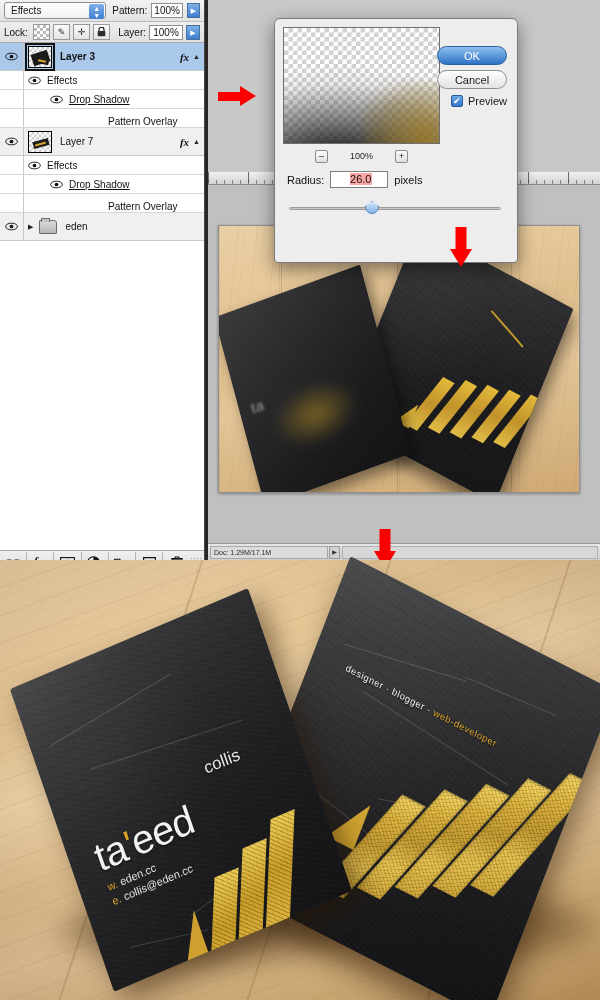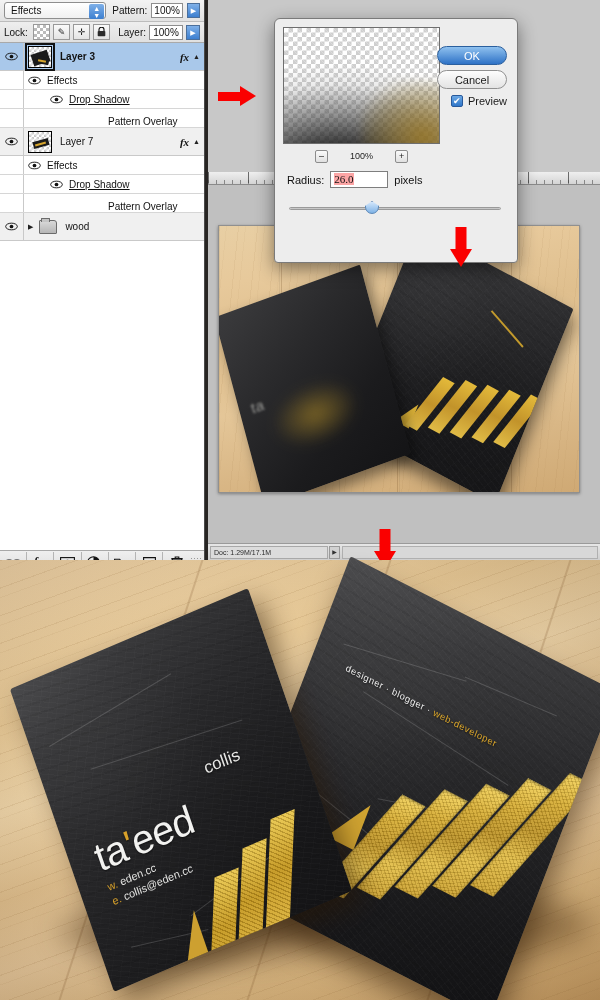--- a/index.html
+++ b/index.html
@@ -417,30 +417,30 @@
   }
   .gb-check-box {
     width: 12px; height: 12px;
     background: linear-gradient(#6ca8e4, #2f76c9);
     border: 1px solid #27599b; border-radius: 2px;
     color: #fff; font-size: 9px; line-height: 10px; text-align: center;
   }
   .gb-check-label { font-size: 11px; color: #1a1a1a; text-align: right; }
   .gb-radius-row {
     position: absolute; left: 12px; top: 152px;
-    display: flex; align-items: center; gap: 6px;
+    display: flex; align-items: center; gap: 6px; text-align: center;
   }
   .gb-radius-label { font-size: 11px; color: #111; }
   .gb-radius-input {
     width: 58px; height: 17px;
     background: #fff; border: 1px solid #7e7e7e;
     font-size: 11px; line-height: 15px; padding-left: 3px;
     color: #111;
   }
-  .gb-radius-input .sel { background: #fca5a5; font-family: Liberation Serif, serif; }
+  .gb-radius-input .sel { background: #fca5a5; }
   .gb-radius-units { font-size: 11px; color: #111; }
   .gb-slider {
     position: absolute; left: 14px; top: 182px; width: 212px; height: 14px;
   }
   .gb-slider-track {
     position: absolute; left: 0; top: 6px; width: 100%; height: 3px;
     background: linear-gradient(#b0b0b0, #dedede);
     border: 1px solid #9a9a9a; border-radius: 2px;
   }
   .gb-slider-knob {
@@ -795,21 +795,21 @@
 
         <div class="layer-row">
           <div class="eye-cell">
             <svg class="eye" viewBox="0 0 14 9">
               <ellipse cx="7" cy="4.5" rx="6.3" ry="3.6" fill="none" stroke="#111" stroke-width="1"></ellipse>
               <circle cx="7" cy="4.5" r="2" fill="#111"></circle>
             </svg>
           </div>
           <span class="disc-tri" style="margin-left:4px">▶</span>
           <span class="folder-icon"></span>
-          <span class="layer-name">wood</span>
+          <span class="layer-name">eden</span>
         </div>
 
       </div>
 
       <div class="lp-bottombar">
         <div class="lp-btn">
           <svg width="16" height="9" viewBox="0 0 16 9">
             <rect x="0.6" y="2" width="7" height="5" rx="2.5" fill="none" stroke="#111" stroke-width="1.1"></rect>
             <rect x="8.4" y="2" width="7" height="5" rx="2.5" fill="none" stroke="#111" stroke-width="1.1"></rect>
             <rect x="6" y="4" width="4" height="1.2" fill="#111"></rect>

